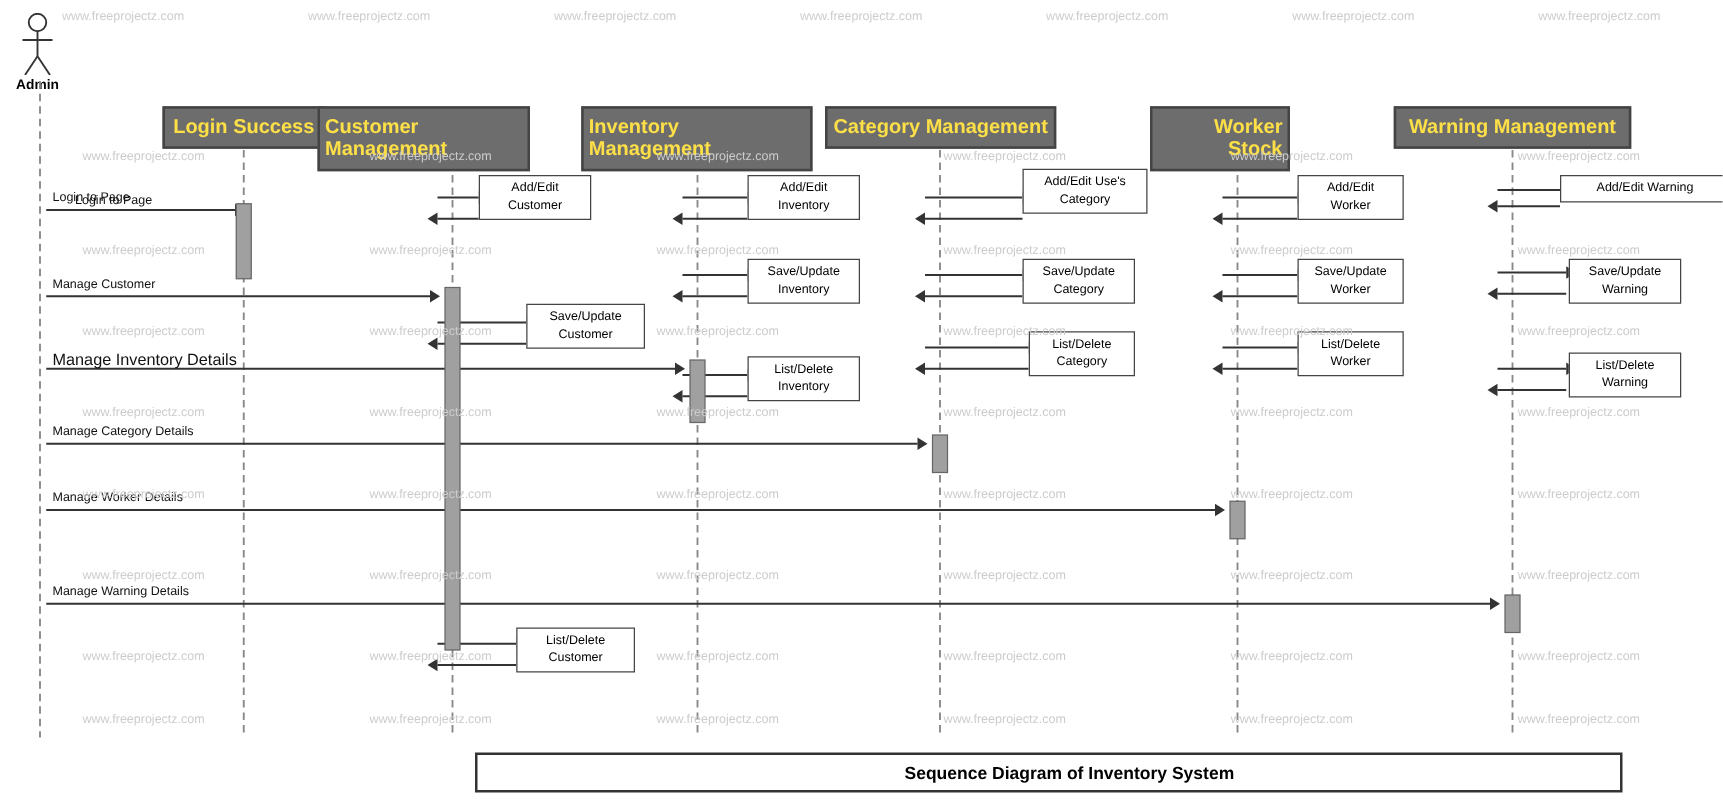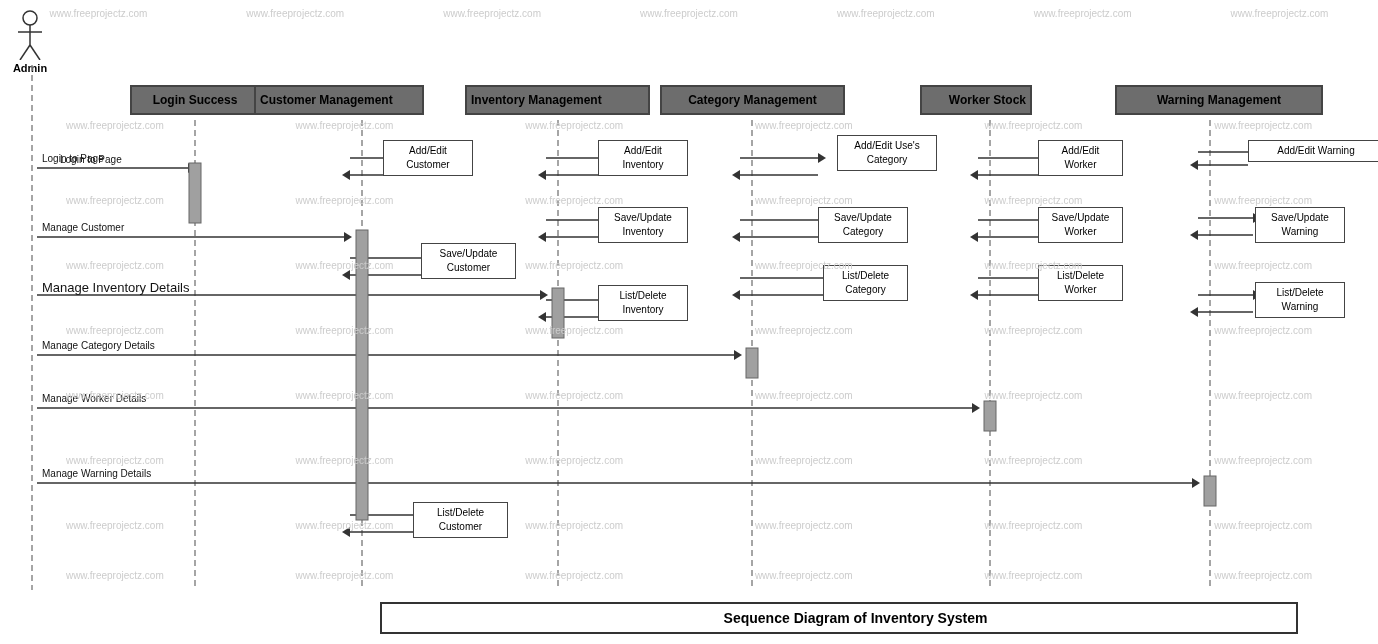--- a/index.html
+++ b/index.html
@@ -47,23 +47,23 @@
       font-weight: bold;
       font-size: 11px;
       margin-top: 2px;
     }
 
     
     .lifeline-header {
       position: absolute;
       top: 85px;
       background: #6d6d6d;
-      color: #000000;
+      color: #fde047;
       font-weight: bold;
-      font-size: 12px;
+      font-size: 16px;
       text-align: center;
       padding: 6px 4px;
       border: 2px solid #444;
     }
 
     
     .note-box {
       position: absolute;
       background: #ffffff;
       border: 1px solid #444;
@@ -278,33 +278,33 @@
   </div>
 
   <div class="lifeline-header" style="left:660px; width:185px; text-align:center;">
     <span>Category Management</span>
   </div>
 
   <div class="lifeline-header" style="left:920px; width:112px; text-align:right;">
     <span>Worker Stock</span>
   </div>
 
-  <div class="lifeline-header" style="left:1115px; width:208px; text-align:center;">
+  <div class="lifeline-header" style="left:1115px; width:190px; text-align:center;">
     <span>Warning Management</span>
   </div>
 
   <div class="note-box" style="left:383px; top:140px; width:90px;">
     Add/Edit<br>Customer
   </div>
 
   <div class="note-box" style="left:598px; top:140px; width:90px;">
     Add/Edit<br>Inventory
   </div>
 
-  <div class="note-box" style="left:818px; top:135px; width:100px;margin-left:19px;">
+  <div class="note-box" style="left:818px; top:135px; width:100px;">
     Add/Edit Use's<br>Category
   </div>
 
   <div class="note-box" style="left:1038px; top:140px; width:85px;">
     Add/Edit<br>Worker
   </div>
 
   <div class="note-box" style="left:1248px; top:140px; width:136px;">
     Add/Edit Warning
   </div>

